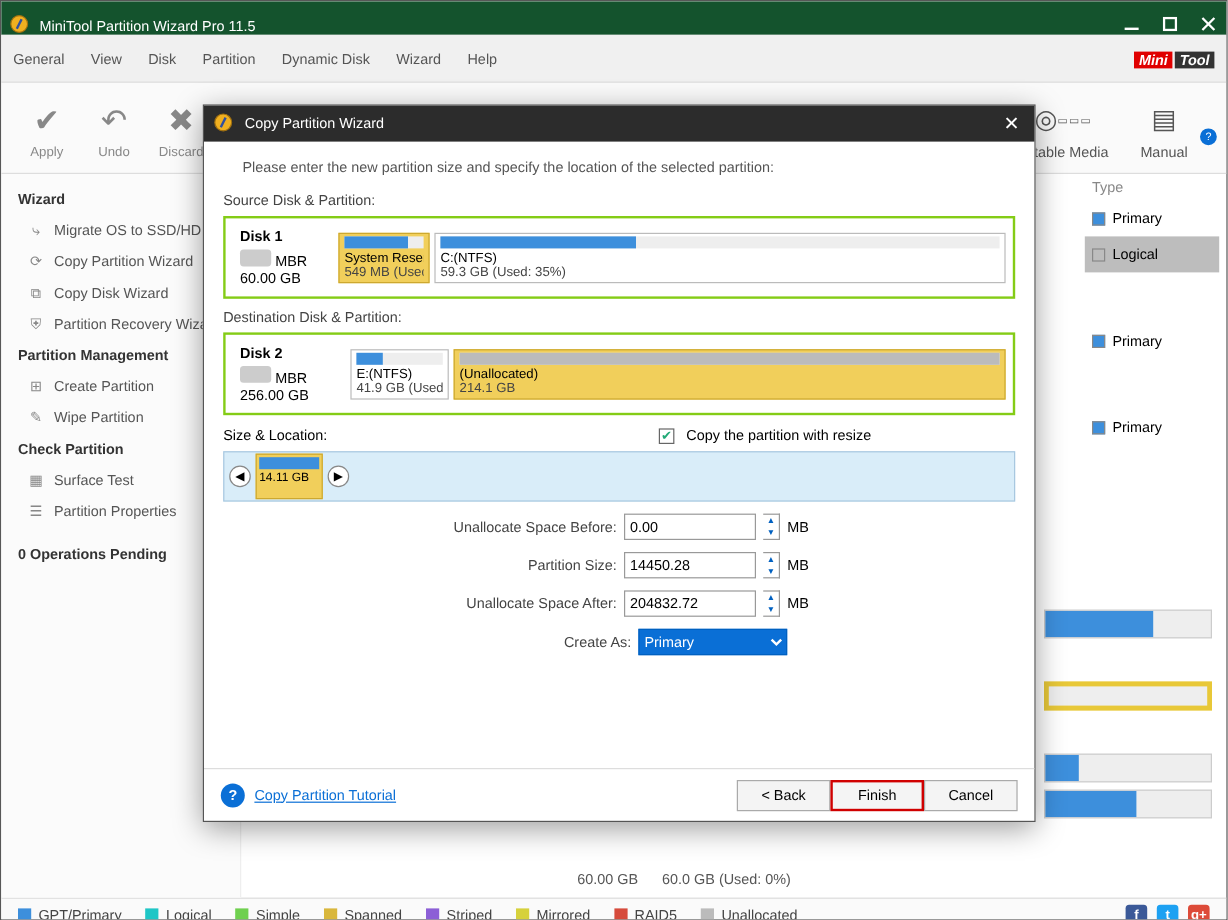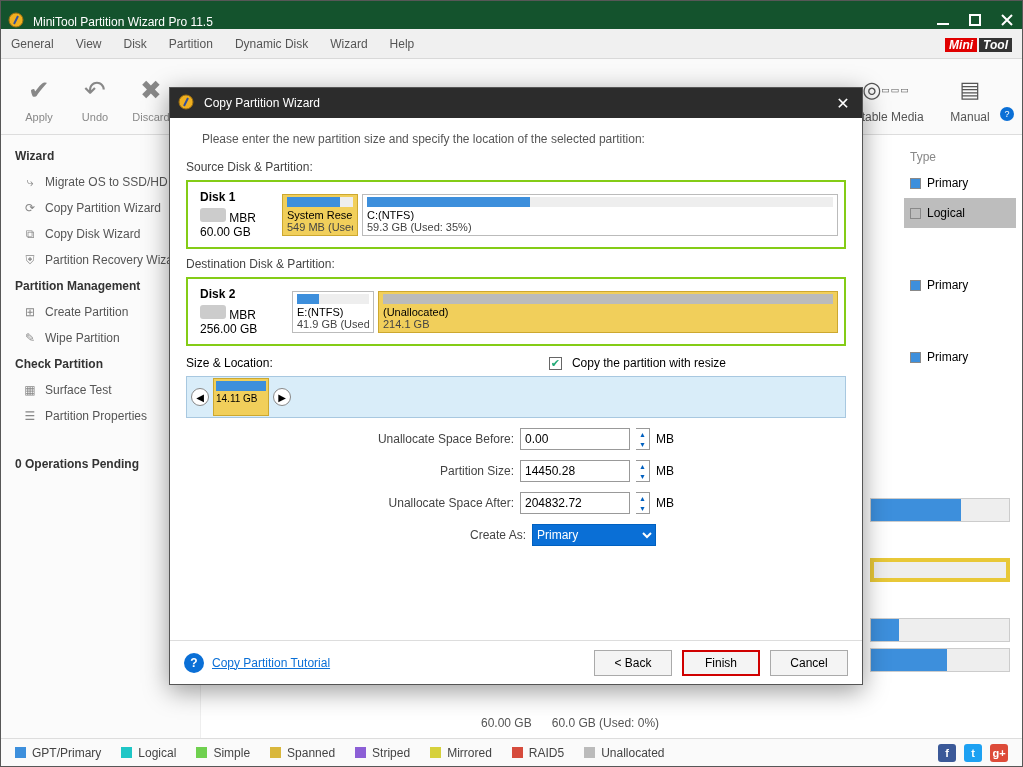--- a/index.html
+++ b/index.html
@@ -2,40 +2,40 @@
 <html><head>
 <meta charset="utf-8">
 <style>
 *{box-sizing:border-box;margin:0;padding:0;font-family:"Segoe UI",Tahoma,sans-serif;font-size:12px}
 body{width:1023px;height:767px;background:#fff;border:1px solid #575757;position:relative;overflow:hidden}
 .titlebar{height:28px;background:#14532d;color:#fff;display:flex;align-items:flex-end;padding:0 6px}
 .titlebar .logo{width:18px;height:18px;margin-right:8px;display:flex;align-items:center;justify-content:center}
 .titlebar .title{flex:1;font-size:12px}
 .titlebar .wbtns{display:flex;gap:14px;align-items:center}
 .titlebar .wbtn{width:18px;height:18px;display:flex;align-items:center;justify-content:center;cursor:pointer;color:#fff;font-size:14px}
-.menubar{height:30px;background:#f0f0f0;border-bottom:1px solid #d9d9d9;display:flex;align-items:center;padding:0 10px;justify-content:space-between}
+.menubar{height:40px;background:#f0f0f0;border-bottom:1px solid #d9d9d9;display:flex;align-items:center;padding:0 10px;justify-content:space-between}
 .menus{display:flex;gap:22px;color:#555}
 .menus span{cursor:pointer}
 .brand{font-weight:bold;font-style:italic;font-size:18px}
 .brand .m{background:#e00000;color:#fff;padding:0 4px}
 .brand .t{background:#333;color:#fff;padding:0 4px;margin-left:2px}
 .toolbar{height:76px;background:#fafafa;border-bottom:1px solid #ddd;display:flex;align-items:center;padding:0 10px}
 .toolbar .tbtn{width:56px;text-align:center;color:#888}
 .toolbar .tbtn .ico{font-size:26px;color:#888;height:40px;display:flex;align-items:center;justify-content:center}
 .toolbar .tbtn .lbl{font-size:11px}
 .toolbar .spacer{flex:1}
 .toolbar .rbtn{width:84px;text-align:center;color:#555;position:relative}
 .toolbar .rbtn .ico{height:40px;display:flex;align-items:center;justify-content:center;font-size:22px;color:#555}
 .main{display:flex;height:calc(100% - 28px - 30px - 76px - 28px)}
 .sidebar{width:200px;background:#fbfbfb;border-right:1px solid #eee;padding:8px 0}
 .sidebar .sect{font-weight:bold;padding:6px 14px;color:#333}
 .sidebar .item{padding:6px 14px 6px 22px;color:#555;display:flex;align-items:center;gap:8px;cursor:pointer;white-space:nowrap;overflow:hidden}
 .sidebar .item .sic{width:14px;height:14px;color:#888;display:flex;align-items:center;justify-content:center;font-size:12px}
 .content{flex:1;position:relative;padding:10px}
-.rightcol{position:absolute;right:12px;top:11px;width:100px}
+.rightcol{position:absolute;right:12px;top:0;width:100px}
 .rightcol .hdr{color:#888;padding:4px 0}
 .rightcol .row{display:flex;align-items:center;gap:6px;padding:8px 0}
 .rightcol .cbox{width:11px;height:11px;border:1px solid #888}
 .rightcol .cbox.fill{background:#3d8fdc}
 .rightcol .row.hl{background:#bdbdbd;margin:0 -6px;padding:8px 6px}
 .diskbars{position:absolute;right:12px;bottom:60px;width:140px}
 .diskbar{height:24px;background:#eee;border:1px solid #ccc;margin-bottom:6px;position:relative;overflow:hidden}
 .diskbar .fill{position:absolute;top:0;left:0;bottom:0;background:#3d8fdc}
 .diskbar.sel{border:2px solid #e8c838;background:#e8c838}
 .diskbar.sel .inner{position:absolute;inset:2px;background:#eee}
@@ -77,21 +77,21 @@
 .frow{display:flex;align-items:center;justify-content:flex-end;gap:6px;margin-top:10px}
 .frow .fl{width:170px;text-align:right;color:#444}
 .frow input{width:110px;height:22px;border:1px solid #999;padding:0 4px}
 .frow .spin{width:14px;height:22px;border:1px solid #999;border-left:none;display:flex;flex-direction:column}
 .frow .spin div{flex:1;display:flex;align-items:center;justify-content:center;font-size:7px;color:#0060c0;cursor:pointer}
 .frow .unit{width:34px}
 .frow select{width:124px;height:22px;border:1px solid #0060c0;background:#0a6fd6;color:#fff}
 .dfoot{position:absolute;left:0;right:0;bottom:0;height:44px;border-top:1px solid #ddd;display:flex;align-items:center;padding:0 14px}
 .dfoot .help{width:20px;height:20px;border-radius:50%;background:#0a6fd6;color:#fff;display:flex;align-items:center;justify-content:center;margin-right:8px;font-weight:bold}
 .dfoot a{color:#0a6fd6;text-decoration:underline}
-.dfoot .btns{margin-left:auto;display:flex;gap:10px}
+.dfoot .btns{margin-left:auto;display:flex;}
 .dfoot button{width:78px;height:26px;background:#f4f4f4;border:1px solid #aaa;cursor:pointer}
 .dfoot button.finish{border:2px solid #d00000}
 .dfoot .spacer2{flex:1}
 .helpbadge{position:absolute;right:8px;top:106px;width:14px;height:14px;border-radius:50%;background:#0a6fd6;color:#fff;font-size:9px;display:flex;align-items:center;justify-content:center}
 </style>
 </head>
 <body>
 
 <div class="titlebar">
   <span class="logo">
@@ -188,21 +188,21 @@
       </div>
     <div class="sect">Check Partition</div>
     <div class="item">
         <span class="sic">▦</span>
         <span>Surface Test</span>
       </div>
     <div class="item">
         <span class="sic">☰</span>
         <span>Partition Properties</span>
       </div>
-    <div class="sect" style="margin-top:22px">0 Operations Pending</div>
+    <div class="sect" style="margin-top:10px">0 Operations Pending</div>
   </div>
 
   <div class="content">
     <div class="rightcol">
       <div class="hdr">Type</div>
       <div class="row">
           <span class="cbox fill"></span>
           <span>Primary</span>
         </div>
       <div class="row hl">

